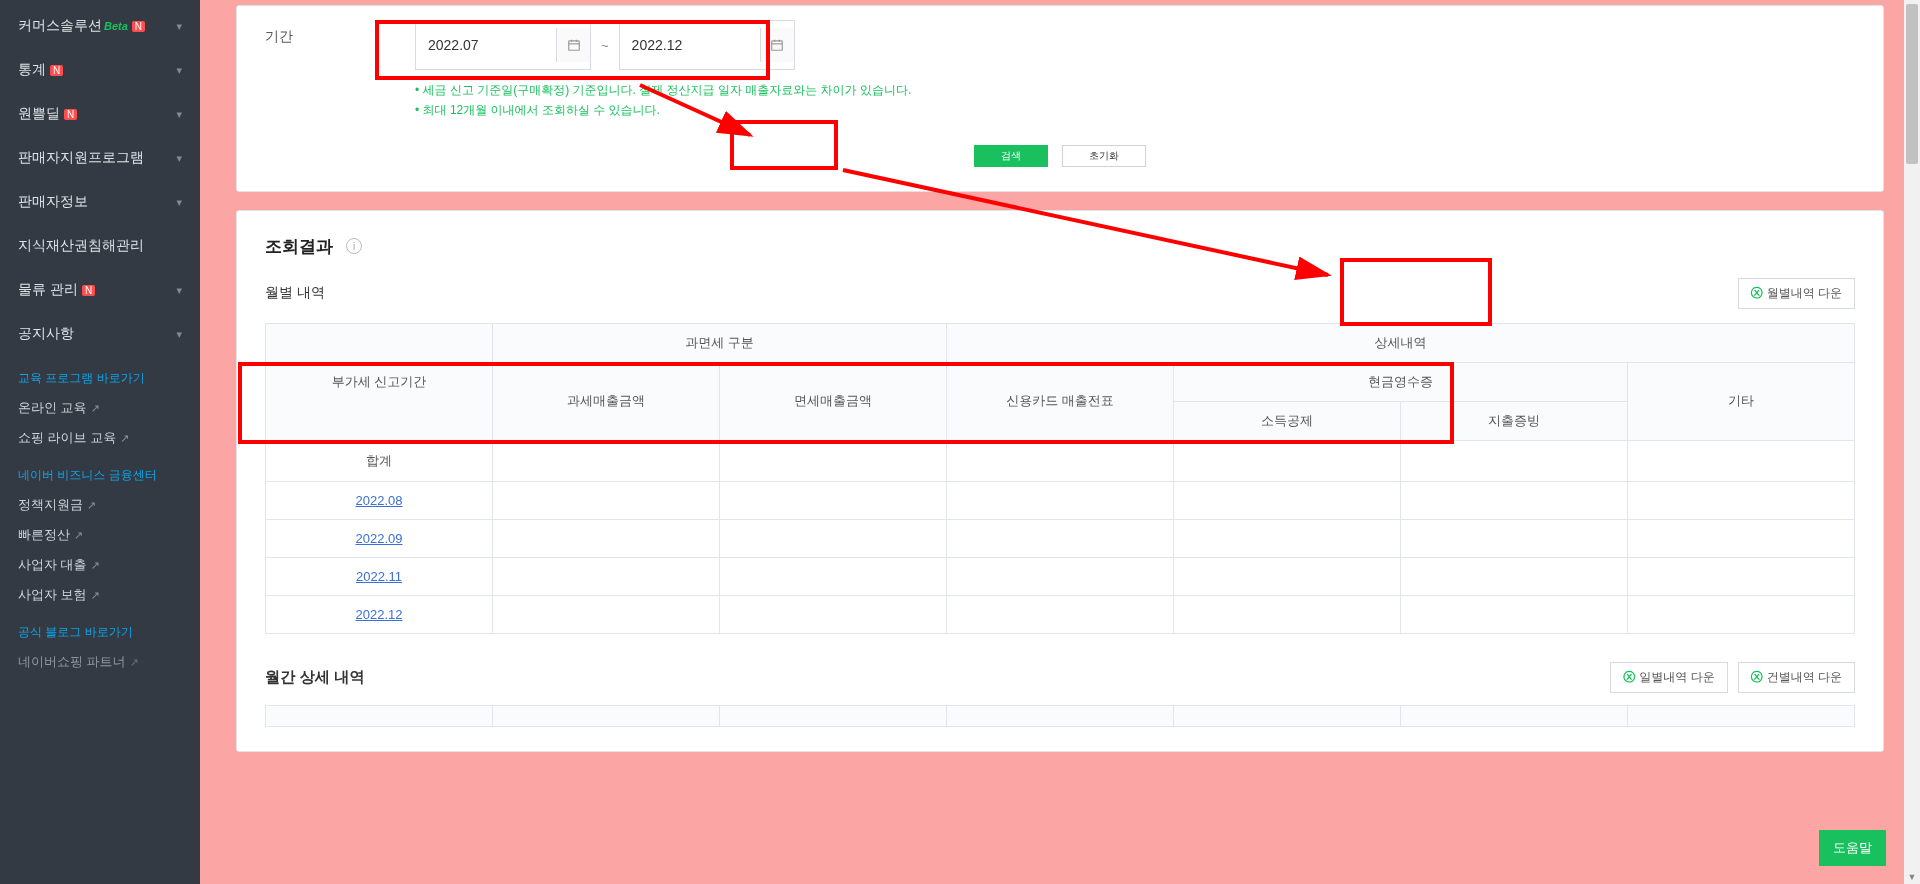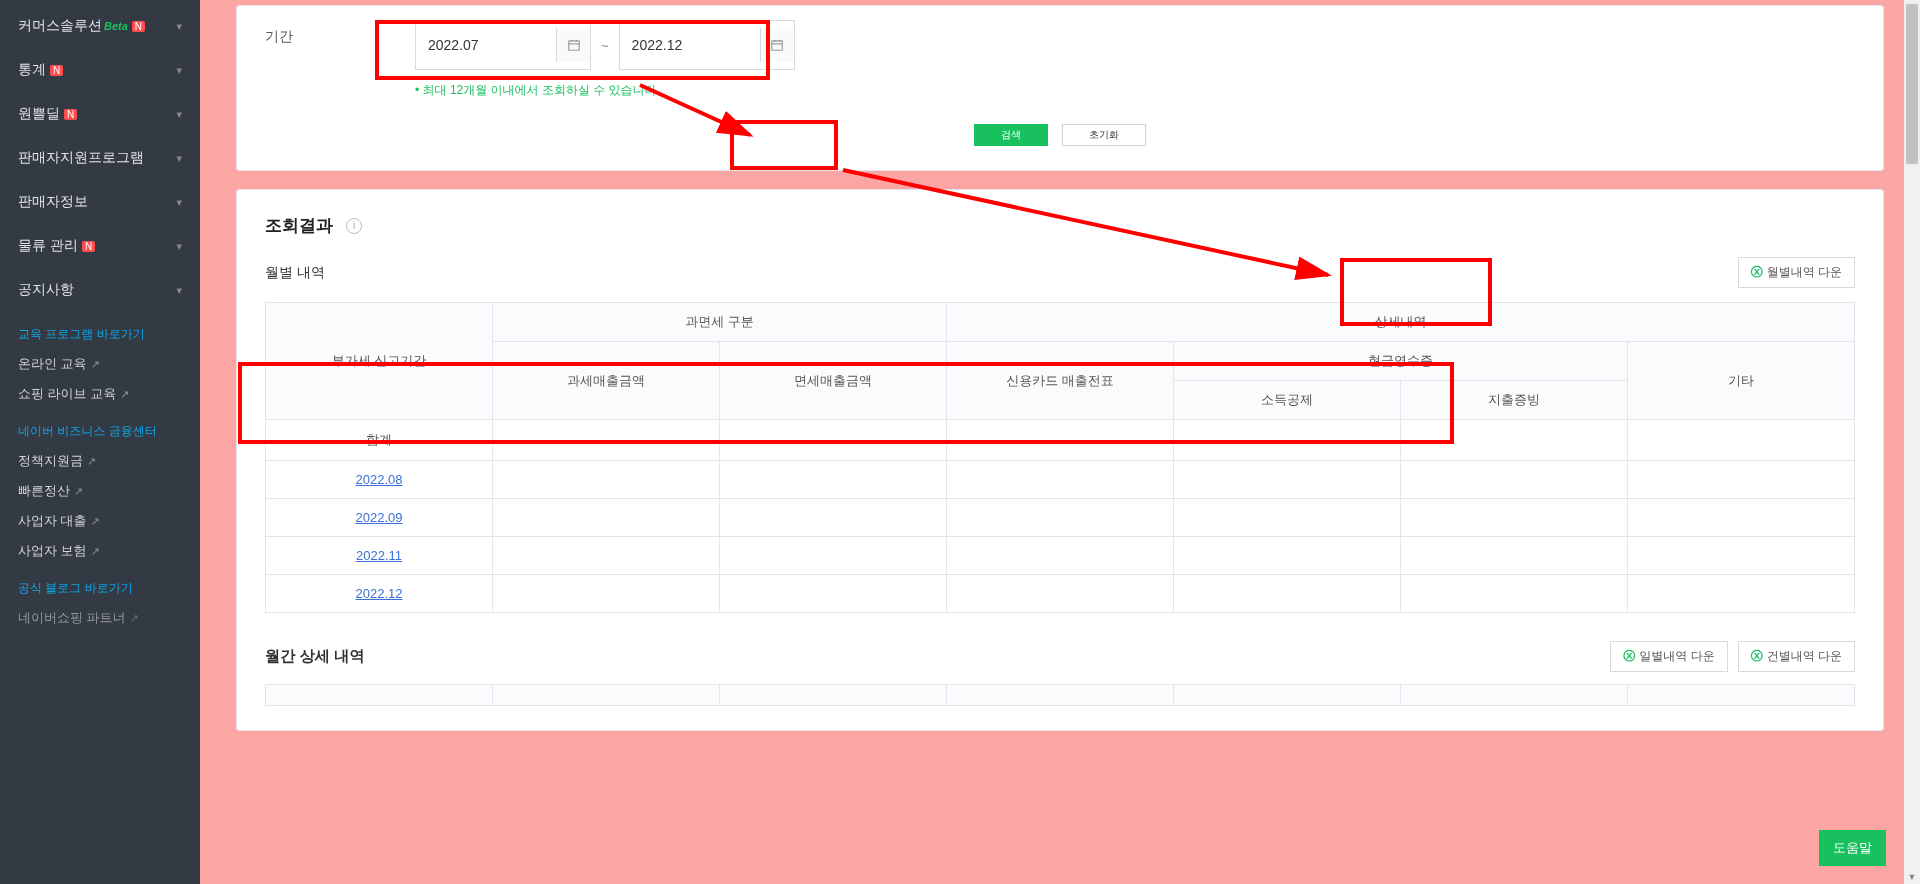--- a/index.html
+++ b/index.html
@@ -71,20 +71,23 @@
     </div>
     <div class="side-item">
       <span>판매자지원프로그램</span>
       <span class="chev">▾</span>
     </div>
     <div class="side-item">
       <span>판매자정보</span>
       <span class="chev">▾</span>
     </div>
     <div class="side-item">
+      <span>지식재산권침해관리</span>
+    </div>
+    <div class="side-item">
       <span><span>물류 관리</span><span class="side-badge-n">N</span></span>
       <span class="chev">▾</span>
     </div>
     <div class="side-item">
       <span>공지사항</span>
       <span class="chev">▾</span>
     </div>
 
     <div class="side-section-title">교육 프로그램 바로가기</div>
     <div class="side-link">
@@ -146,20 +149,21 @@
                 <svg width="14" height="14" viewBox="0 0 24 24" fill="none" stroke="#999" stroke-width="2">
                     <rect x="3" y="5" width="18" height="16" rx="1"></rect>
                     <line x1="3" y1="10" x2="21" y2="10"></line>
                     <line x1="8" y1="3" x2="8" y2="7"></line>
                     <line x1="16" y1="3" x2="16" y2="7"></line>
                   </svg>
               </span>
             </div>
           </div>
           <ul class="notes">
+            <li>세금 신고 기준일(구매확정) 기준입니다. 실제 정산지급 일자 매출자료와는 차이가 있습니다.</li>
             <li>최대 12개월 이내에서 조회하실 수 있습니다.</li>
           </ul>
         </div>
       </div>
       <div class="btn-row">
         <button class="btn btn-primary">검색</button>
         <button class="btn">초기화</button>
       </div>
     </div>
 

